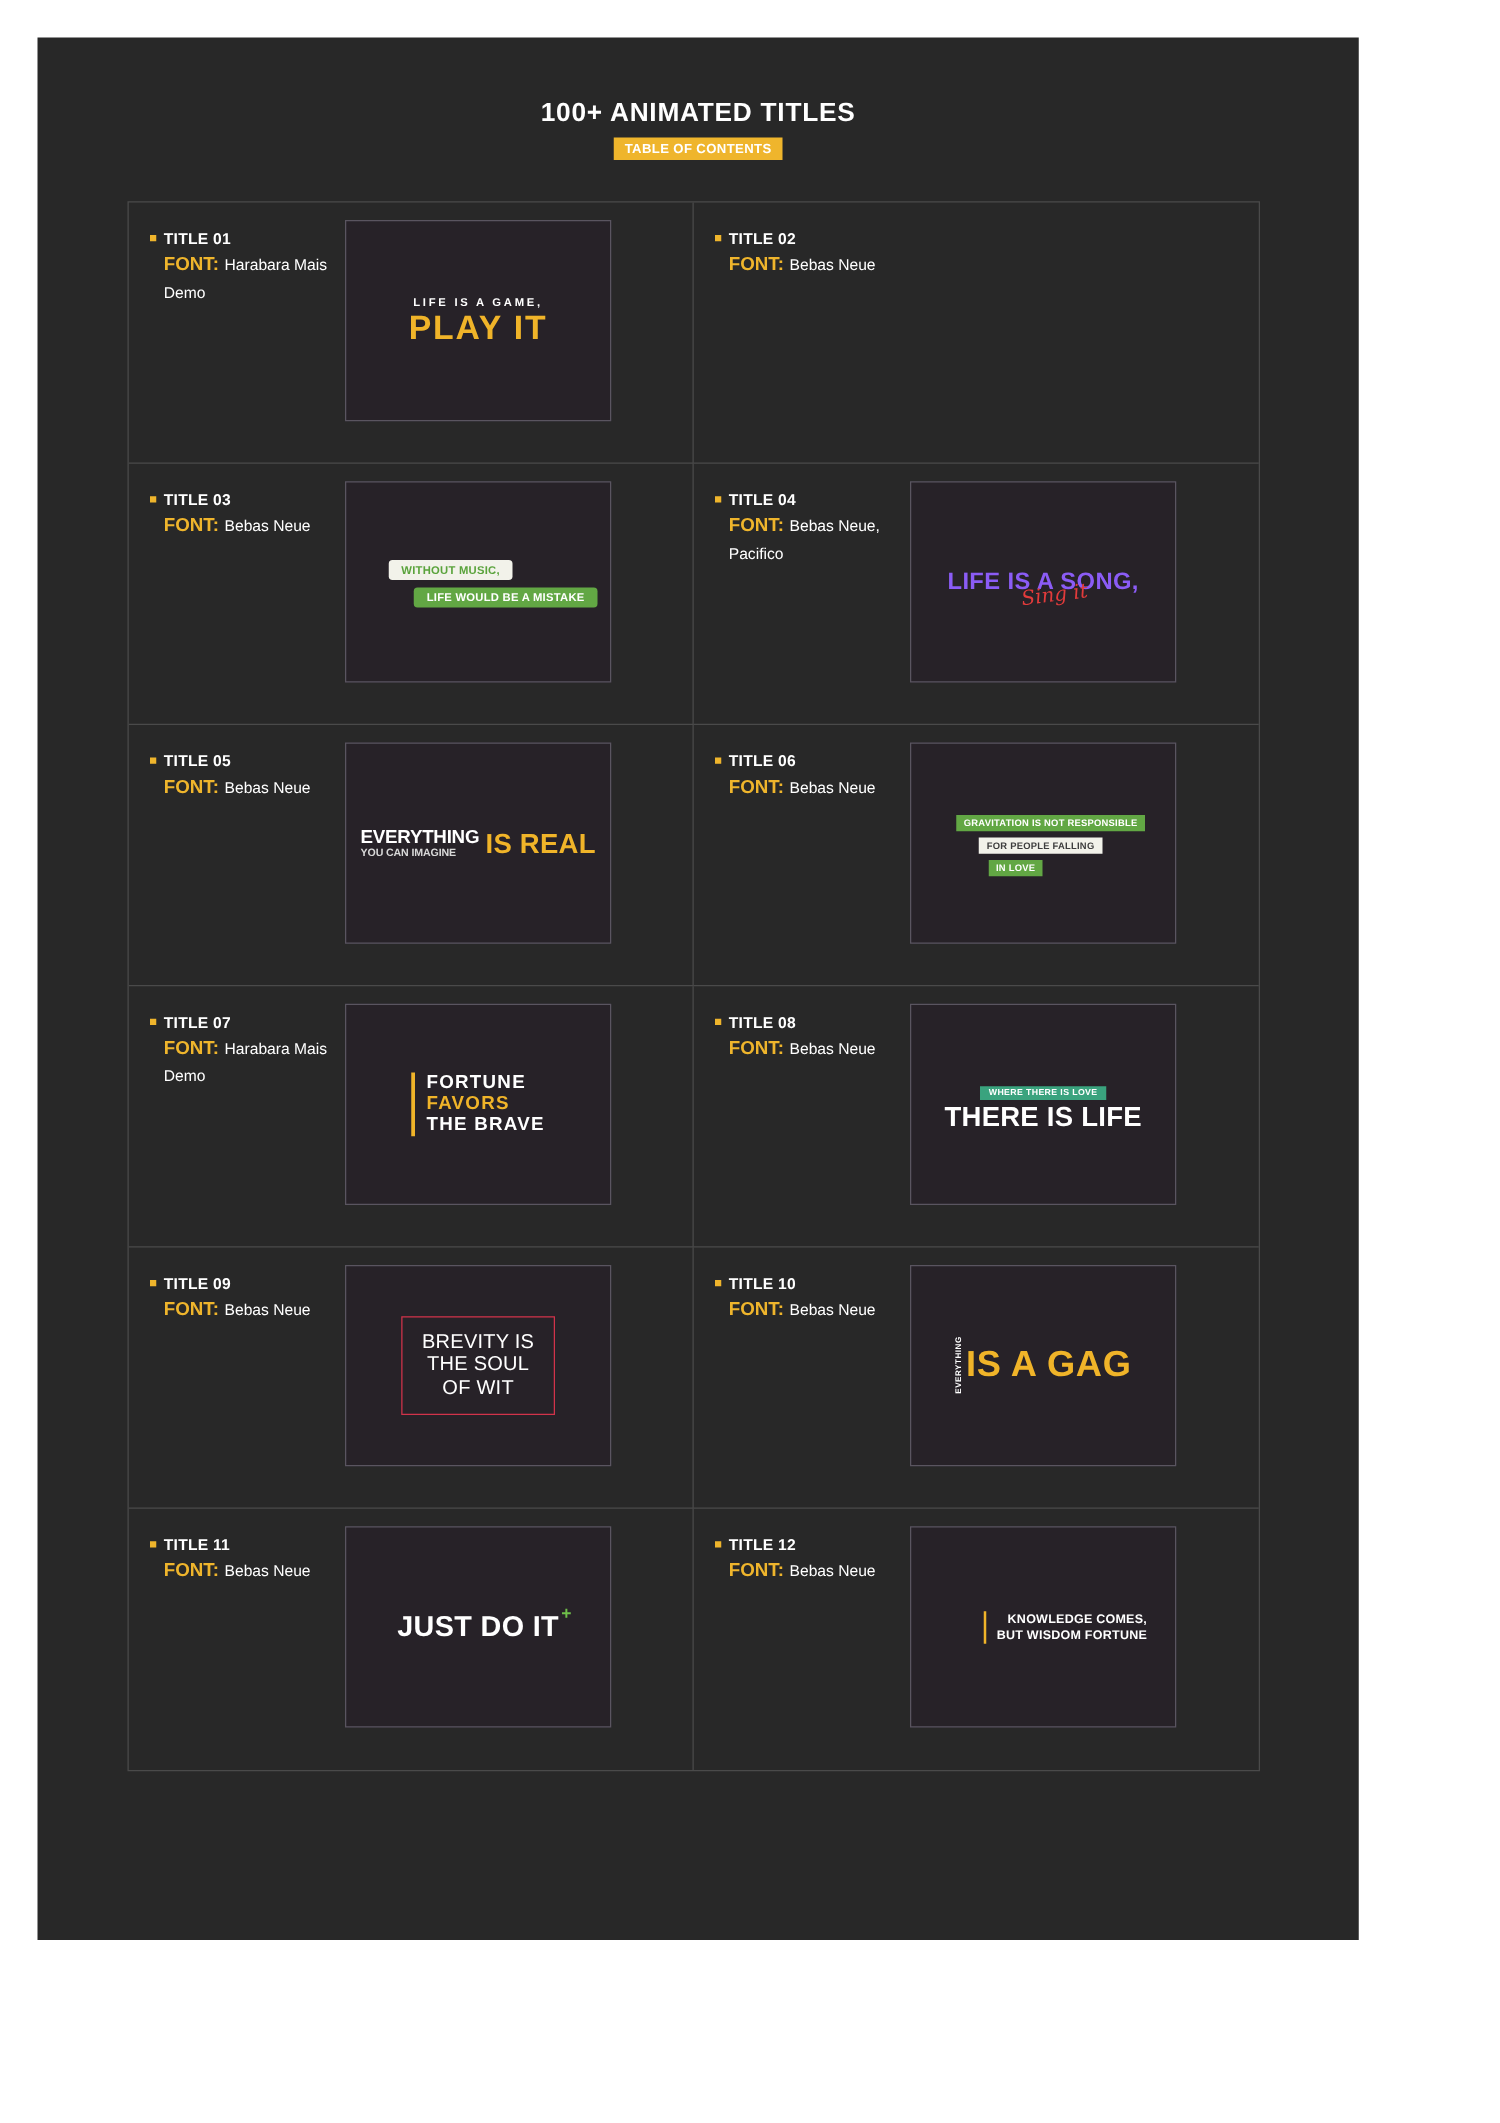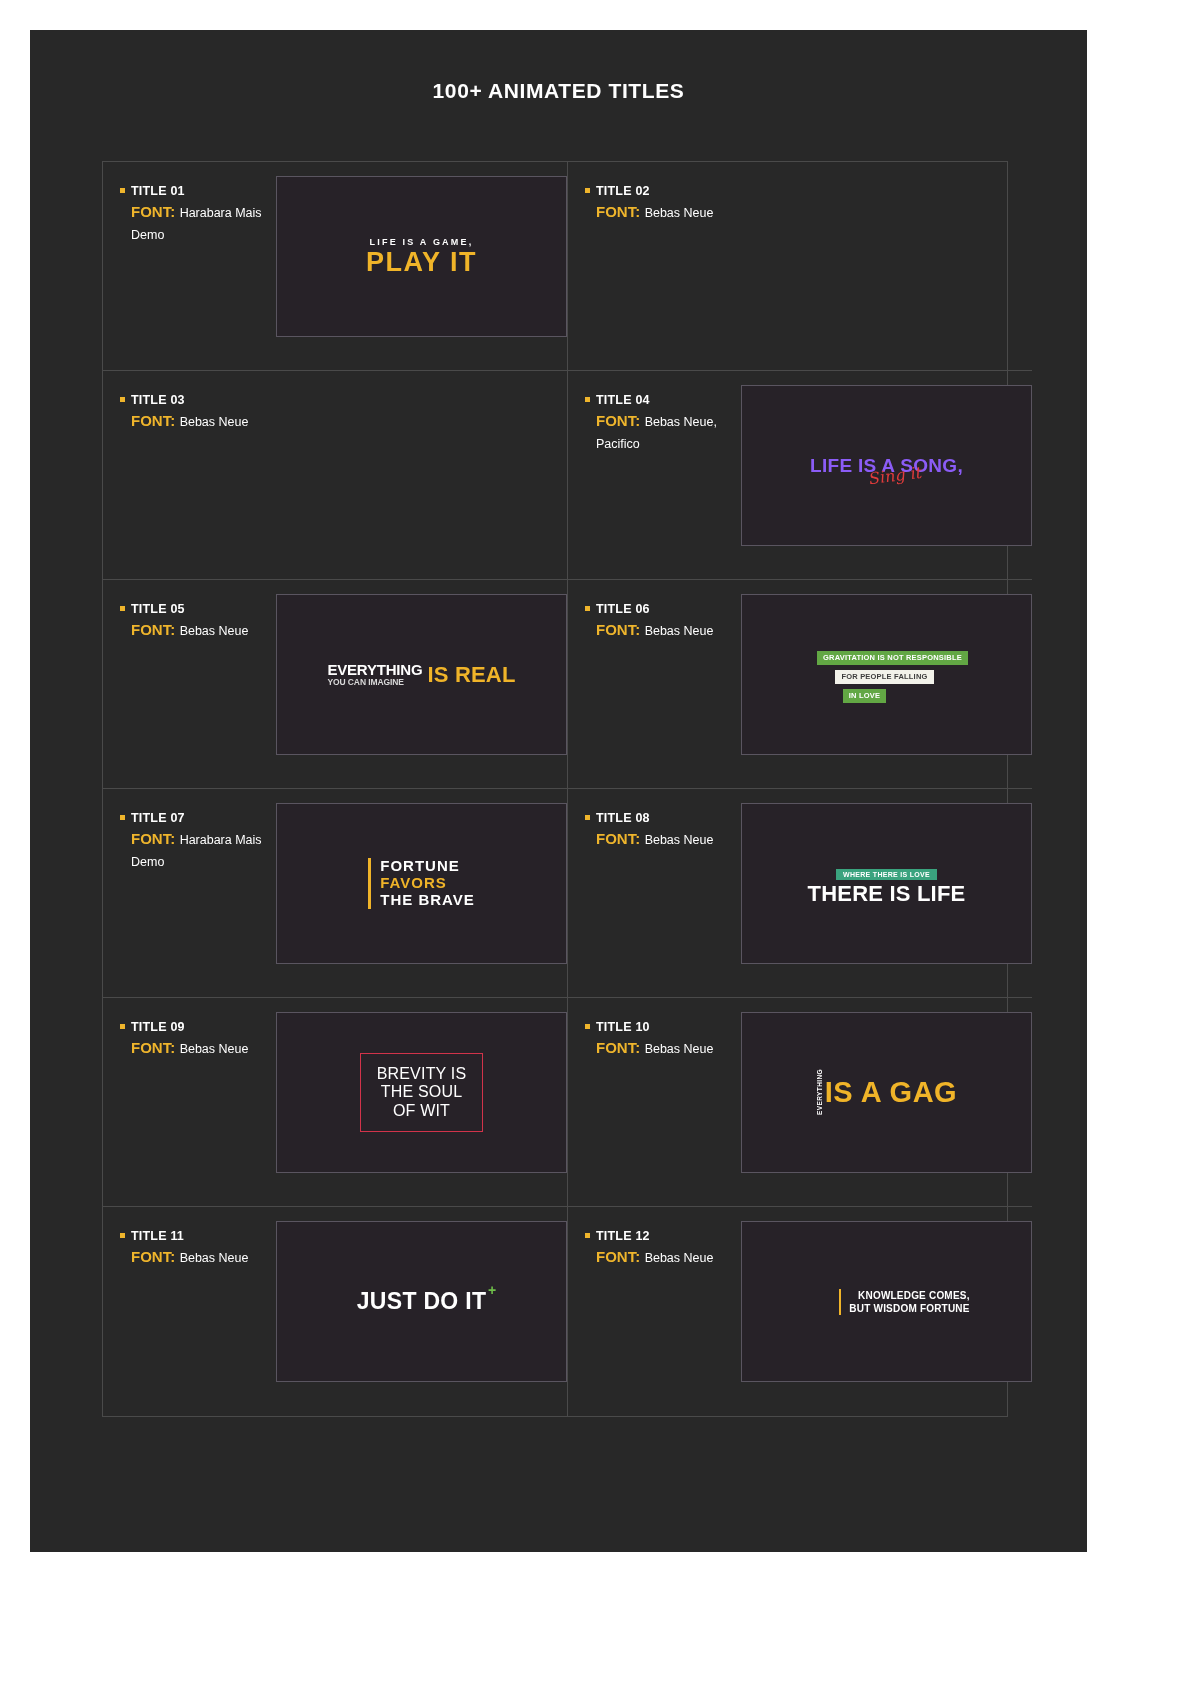--- a/index.html
+++ b/index.html
@@ -102,21 +102,21 @@
     color: #efb52c;
     font-size: 15px;
     font-weight: bold;
   }
   .font-val {
     color: #ffffff;
     font-size: 12.5px;
   }
 
   .thumb {
-    width: 291px;
+    width: 213px;
     height: 161px;
     background: #272228;
     border: 1px solid #5a5560;
     box-sizing: border-box;
     margin-left: 8px;
     margin-top: 2px;
     position: relative;
     display: flex;
     align-items: center;
     justify-content: center;
@@ -241,20 +241,23 @@
     padding-left: 8px; text-align: right; line-height: 1.3; margin-left: 36px;
   }
   .p12 .l { color: #ffffff; font-size: 10px; font-weight: bold; letter-spacing: 0.2px; }
 </style>
 </head>
 <body>
 
 <div class="page">
 
   <div class="doc-title">100+ ANIMATED TITLES</div>
+  <div class="toc-badge-wrap">
+    <span class="toc-badge">TABLE OF CONTENTS</span>
+  </div>
 
   <div class="grid">
 
     <div class="cell">
       <div class="meta">
         <div class="meta-title-row">
           <span class="bullet"></span>
           <span class="title-label">TITLE 01</span>
         </div>
         <div class="font-row">
@@ -285,20 +288,30 @@
 
     <div class="cell">
       <div class="meta">
         <div class="meta-title-row">
           <span class="bullet"></span>
           <span class="title-label">TITLE 03</span>
         </div>
         <div class="font-row">
           <span class="font-key">FONT:</span>
           <span class="font-val">Bebas Neue</span>
+        </div>
+      </div>
+      <div class="thumb">
+        <div class="p03">
+          <div>
+            <span class="pill-a">WITHOUT MUSIC,</span>
+          </div>
+          <div>
+            <span class="pill-b">LIFE WOULD BE A MISTAKE</span>
+          </div>
         </div>
       </div>
     </div>
 
     <div class="cell last-col">
       <div class="meta">
         <div class="meta-title-row">
           <span class="bullet"></span>
           <span class="title-label">TITLE 04</span>
         </div>

